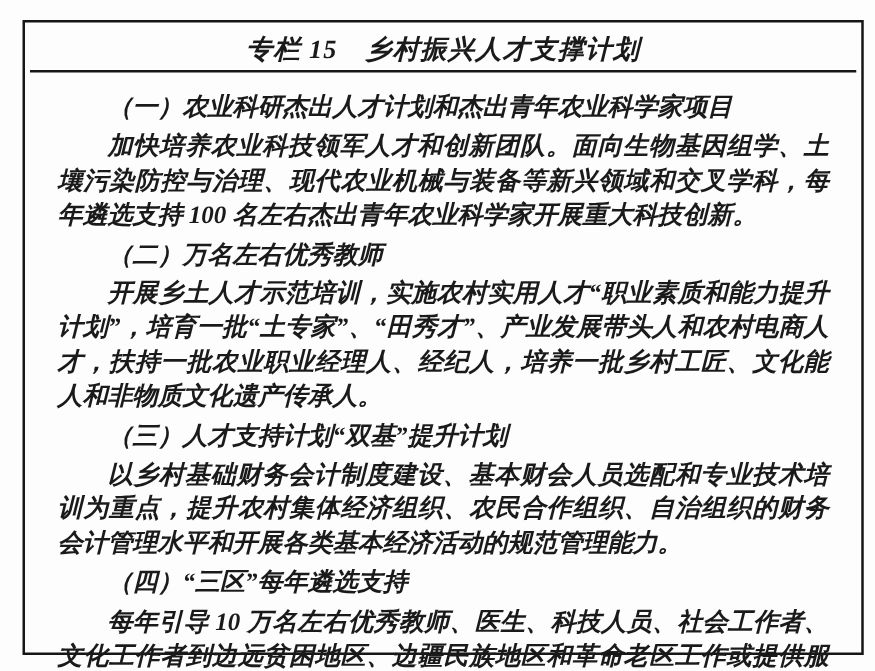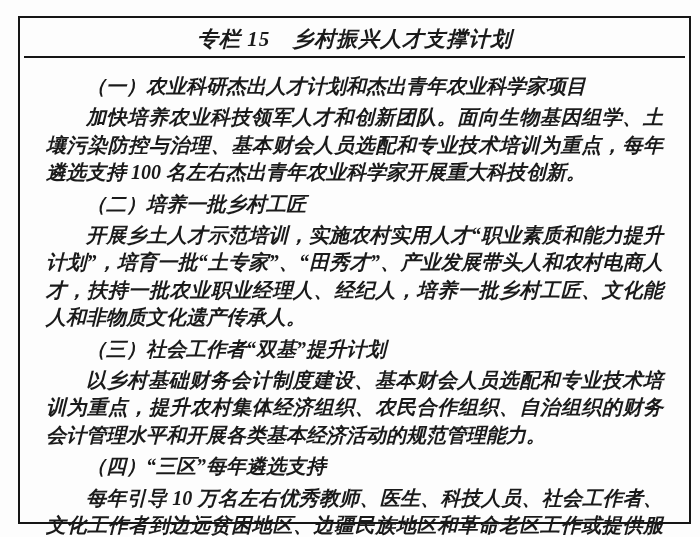--- a/index.html
+++ b/index.html
@@ -49,30 +49,30 @@
 </head>
 <body>
 
 <div class="panel">
   <div class="panel-title">专栏 15　乡村振兴人才支撑计划</div>
 
   <div class="panel-body">
 
     <div class="section">
       <p class="section-heading">（一）农业科研杰出人才计划和杰出青年农业科学家项目</p>
-      <p class="section-para">加快培养农业科技领军人才和创新团队。面向生物基因组学、土壤污染防控与治理、基本财会人员选配和专业技术培训为重点，每年遴选支持 100 名左右杰出青年农业科学家开展重大科技创新。</p>
+      <p class="section-para">加快培养农业科技领军人才和创新团队。面向生物基因组学、土壤污染防控与治理、现代农业机械与装备等新兴领域和交叉学科，每年遴选支持 100 名左右杰出青年农业科学家开展重大科技创新。</p>
     </div>
 
     <div class="section">
-      <p class="section-heading">（二）培养一批乡村工匠</p>
+      <p class="section-heading">（二）万名左右优秀教师</p>
       <p class="section-para">开展乡土人才示范培训，实施农村实用人才“职业素质和能力提升计划”，培育一批“土专家”、“田秀才”、产业发展带头人和农村电商人才，扶持一批农业职业经理人、经纪人，培养一批乡村工匠、文化能人和非物质文化遗产传承人。</p>
     </div>
 
     <div class="section">
-      <p class="section-heading">（三）社会工作者“双基”提升计划</p>
+      <p class="section-heading">（三）人才支持计划“双基”提升计划</p>
       <p class="section-para">以乡村基础财务会计制度建设、基本财会人员选配和专业技术培训为重点，提升农村集体经济组织、农民合作组织、自治组织的财务会计管理水平和开展各类基本经济活动的规范管理能力。</p>
     </div>
 
     <div class="section">
       <p class="section-heading">（四）“三区”每年遴选支持</p>
       <p class="section-para">每年引导 10 万名左右优秀教师、医生、科技人员、社会工作者、文化工作者到边远贫困地区、边疆民族地区和革命老区工作或提供服务。每年重点扶持培养 1 万名左右边远贫困地区、边疆民族地区和革命老区急需紧缺人才。</p>
     </div>
 
   </div>
 </div>

